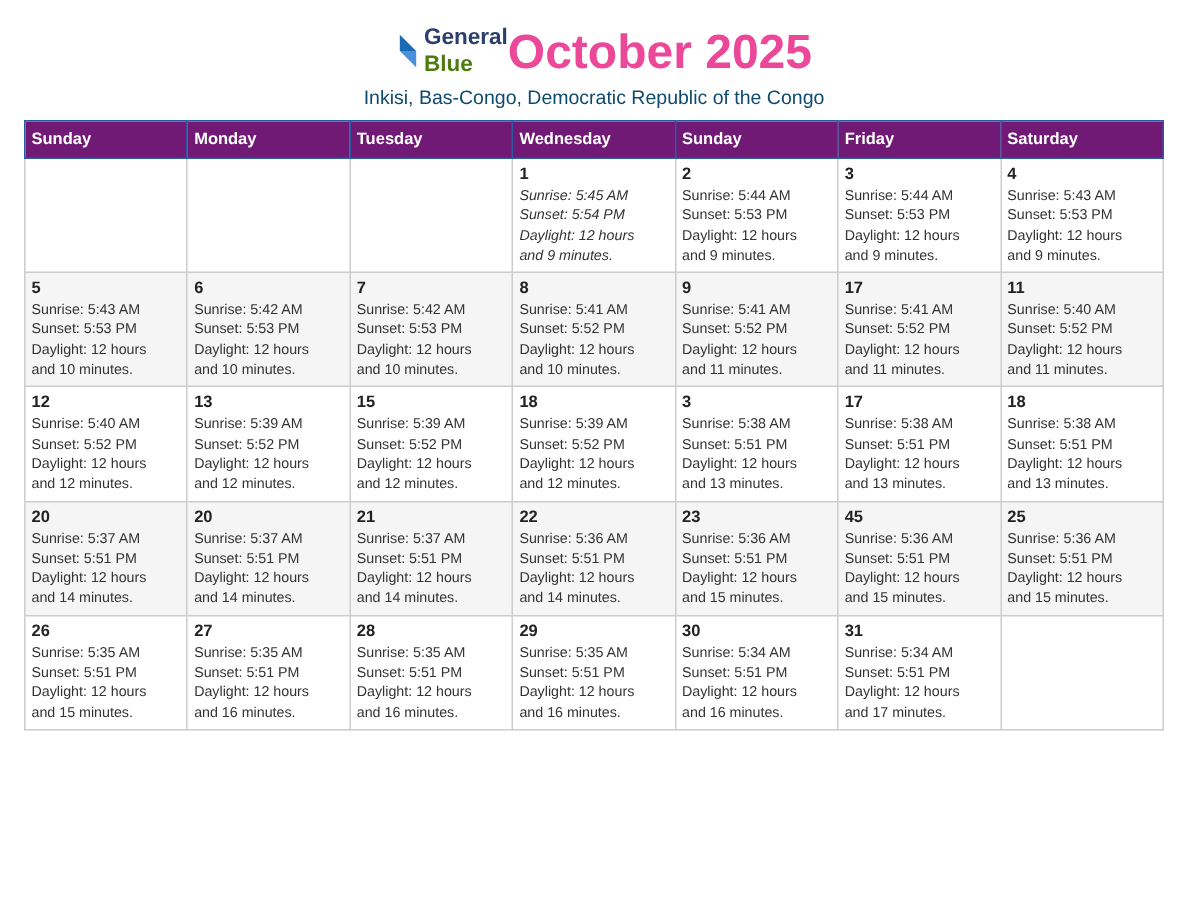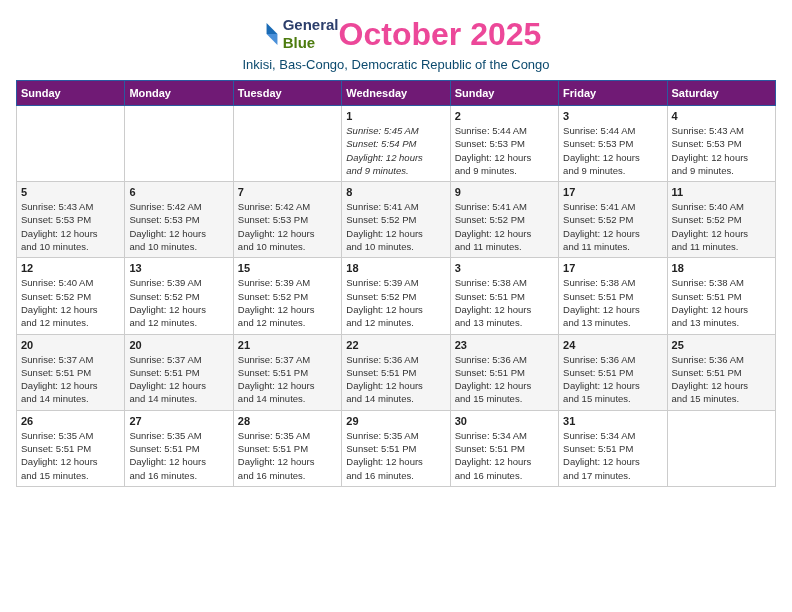--- a/index.html
+++ b/index.html
@@ -285,21 +285,21 @@
 and 14 minutes.</div>
         </td>
         <td>
           <div class="day-num">23</div>
           <div class="day-info" style="white-space: pre-line;">Sunrise: 5:36 AM
 Sunset: 5:51 PM
 Daylight: 12 hours
 and 15 minutes.</div>
         </td>
         <td>
-          <div class="day-num">24</div>
+          <div class="day-num">45</div>
           <div class="day-info" style="white-space: pre-line;">Sunrise: 5:36 AM
 Sunset: 5:51 PM
 Daylight: 12 hours
 and 15 minutes.</div>
         </td>
         <td>
           <div class="day-num">25</div>
           <div class="day-info" style="white-space: pre-line;">Sunrise: 5:36 AM
 Sunset: 5:51 PM
 Daylight: 12 hours

